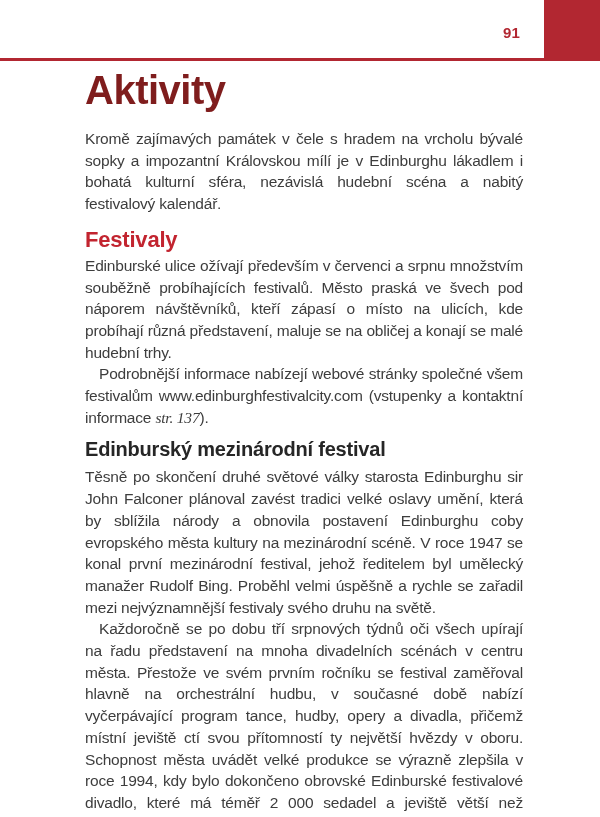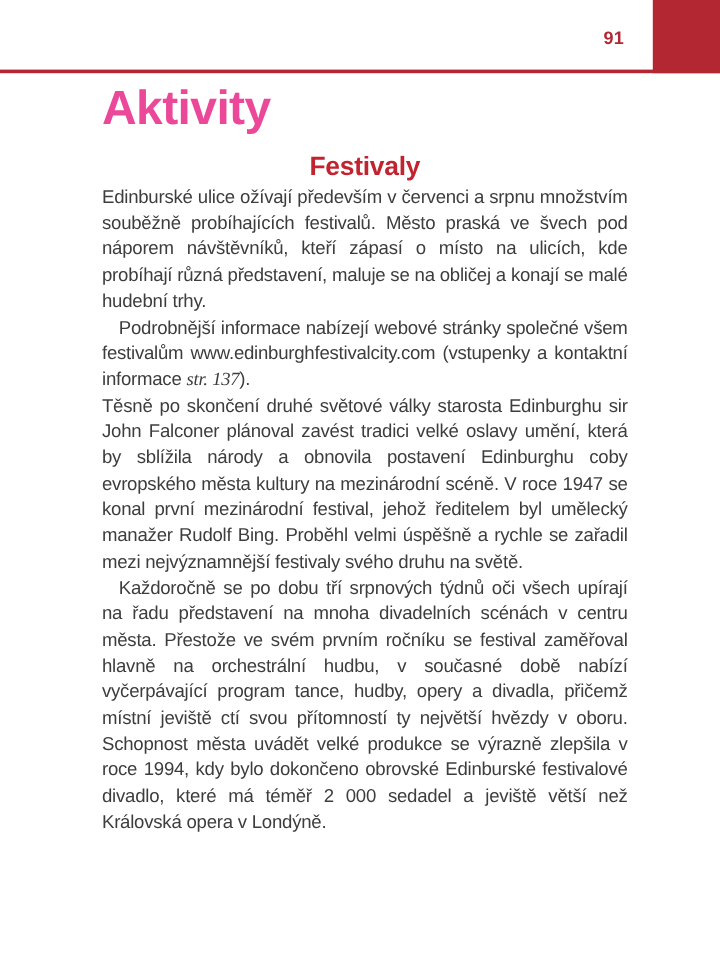--- a/index.html
+++ b/index.html
@@ -26,29 +26,28 @@
   }
   
   .content{
     margin-left:85px;width:438px;
     padding-top:66px;
     color:#3d3d3d;
   }
   .doc-title{
     margin:0;
     font-size:40px;line-height:48px;
-    font-weight:bold;color:#ec4899;
+    font-weight:bold;color:#7f1d1d;
     letter-spacing:-0.5px;
   }
   .section-heading{
     margin:12px 0 2px 0;
     font-size:22px;line-height:26px;
     font-weight:bold;color:#c2242f;
     letter-spacing:-0.2px;
-    text-align:center;
   }
   .sub-heading{
     margin:9px 0 5px 0;
     font-size:20px;line-height:24px;
     font-weight:bold;color:#262626;
     letter-spacing:-0.2px;
   }
   .para{
     margin:0;
     font-size:15.5px;line-height:21.7px;
@@ -67,27 +66,29 @@
 <div class="page">
 
   <div class="top-rule"></div>
   <div class="corner-block"></div>
   <div class="page-number">91</div>
 
   <div class="content">
 
     <h1 class="doc-title">Aktivity</h1>
 
+    <p class="para first">Kromě zajímavých památek v čele s hradem na vrcholu bývalé sopky a impozantní Královskou mílí je v Edinburghu lákadlem i bohatá kulturní sféra, nezávislá hudební scéna a nabitý festivalový kalendář.</p>
 
     <h2 class="section-heading">Festivaly</h2>
 
     <p class="para">Edinburské ulice ožívají především v červenci a srpnu množstvím souběžně probíhajících festivalů. Město praská ve švech pod náporem návštěvníků, kteří zápasí o místo na ulicích, kde probíhají různá představení, maluje se na obličej a konají se malé hudební trhy.</p>
 
     <p class="para indent"><span>Podrobnější informace nabízejí webové stránky společné všem festivalům www.edinburghfestivalcity.com (vstupenky a kontaktní informace </span><em>str. 137</em><span>).</span></p>
 
+    <h3 class="sub-heading">Edinburský mezinárodní festival</h3>
 
     <p class="para">Těsně po skončení druhé světové války starosta Edinburghu sir John Falconer plánoval zavést tradici velké oslavy umění, která by sblížila národy a obnovila postavení Edinburghu coby evropského města kultury na mezinárodní scéně. V roce 1947 se konal první mezinárodní festival, jehož ředitelem byl umělecký manažer Rudolf Bing. Proběhl velmi úspěšně a rychle se zařadil mezi nejvýznamnější festivaly svého druhu na světě.</p>
 
     <p class="para indent">Každoročně se po dobu tří srpnových týdnů oči všech upírají na řadu představení na mnoha divadelních scénách v centru města. Přestože ve svém prvním ročníku se festival zaměřoval hlavně na orchestrální hudbu, v současné době nabízí vyčerpávající program tance, hudby, opery a divadla, přičemž místní jeviště ctí svou přítomností ty největší hvězdy v oboru. Schopnost města uvádět velké produkce se výrazně zlepšila v roce 1994, kdy bylo dokončeno obrovské Edinburské festivalové divadlo, které má téměř 2&nbsp;000 sedadel a jeviště větší než Královská opera v Londýně.</p>
 
   </div>
 
 </div>
 
 </body></html>

